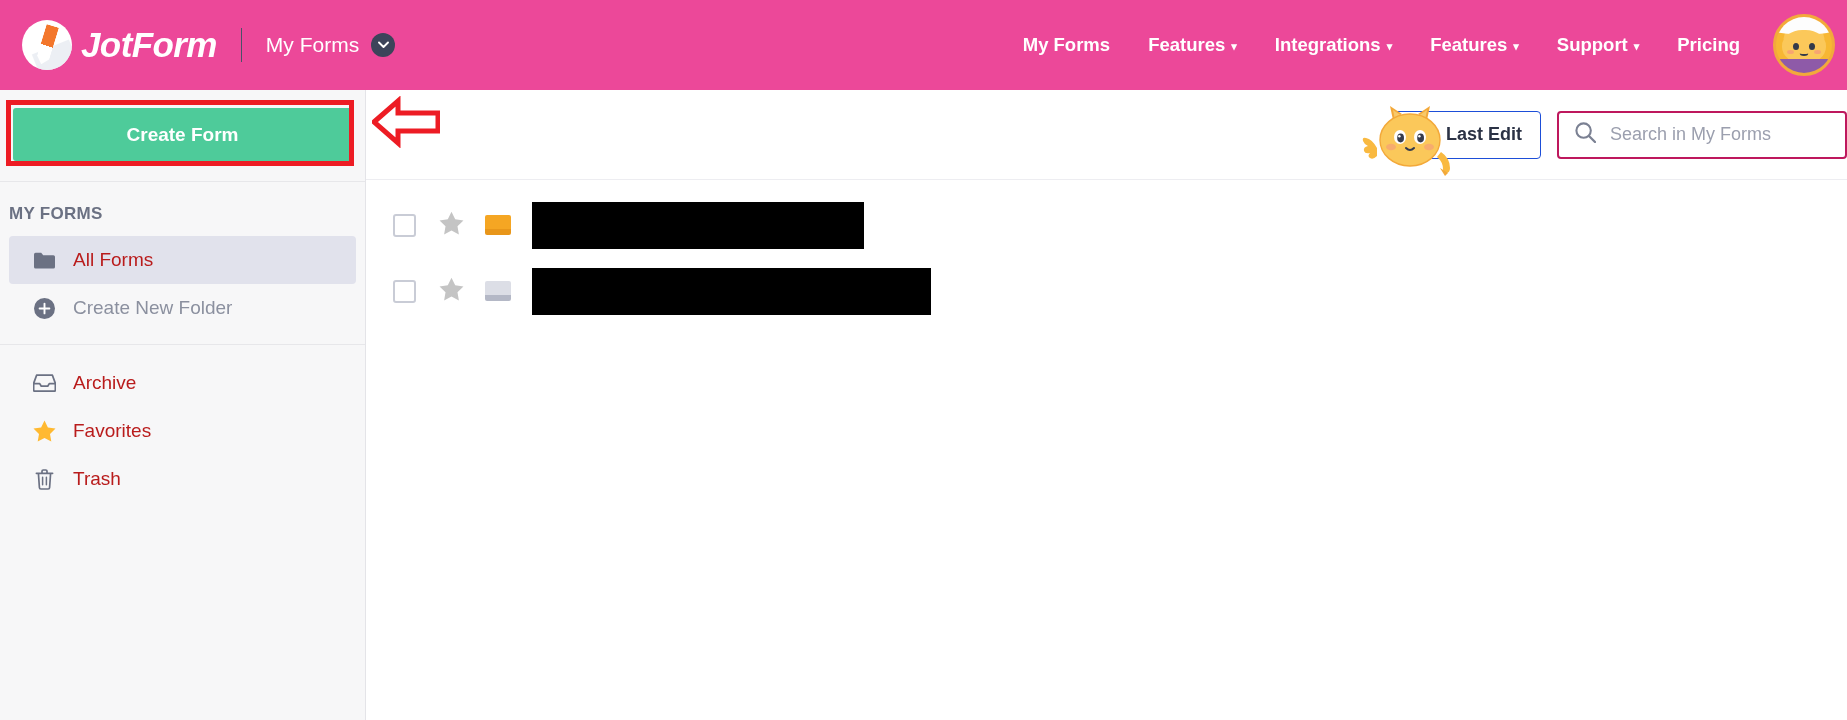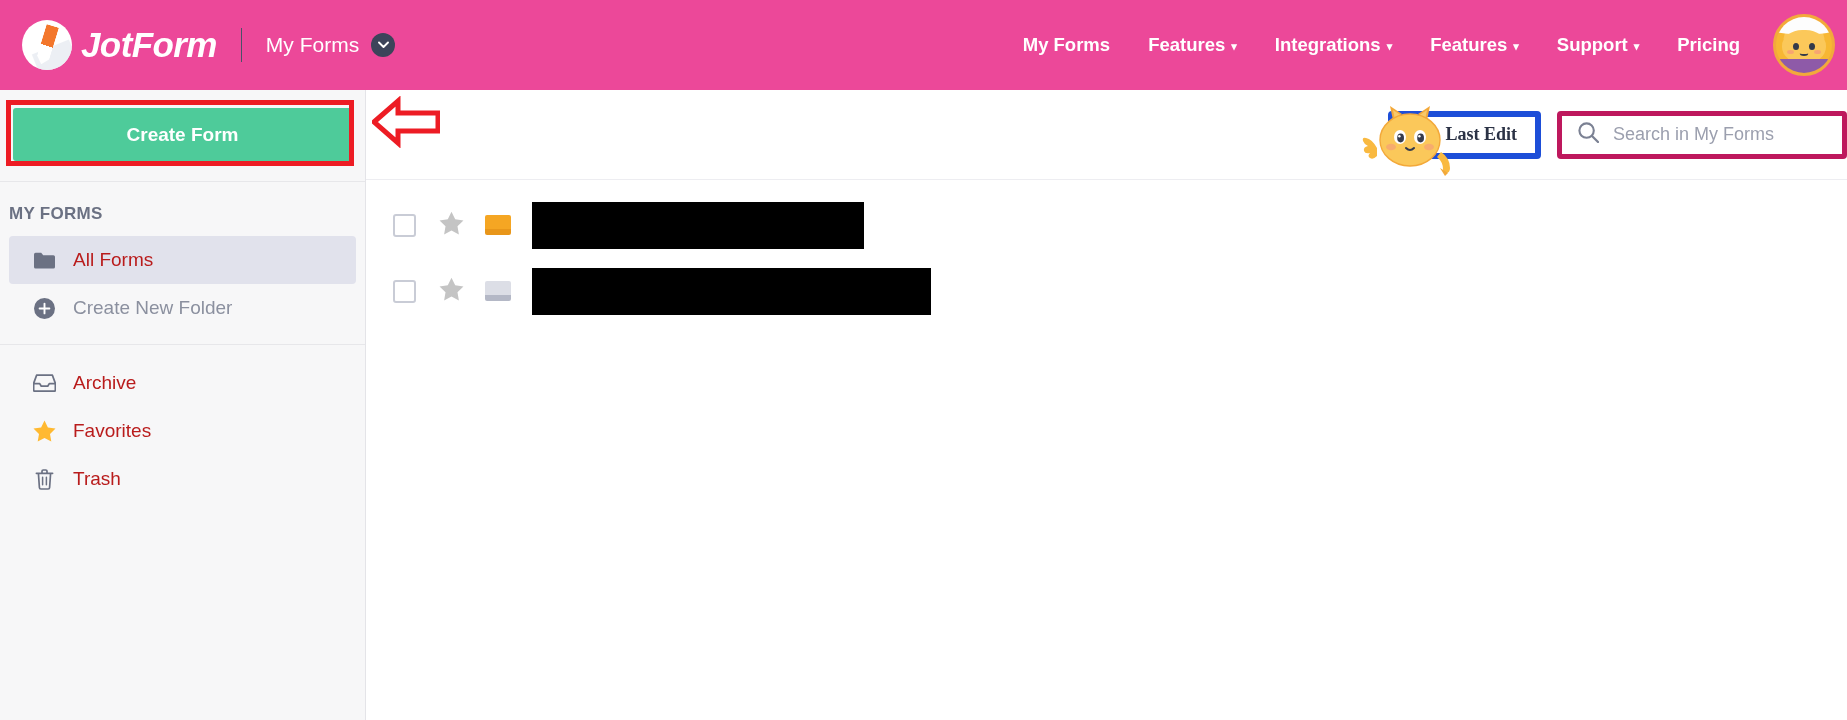--- a/index.html
+++ b/index.html
@@ -281,39 +281,39 @@
     top: 4px;
     width: 100px; height: 86px;
   }
 
   .sort-btn {
     display: flex;
     align-items: center;
     gap: 11px;
     height: 48px;
     padding: 0 18px;
-    border: 6px solid #1d4ed8;
+    border: 1px solid #1d4ed8;
     border-radius: 4px;
     background: #ffffff;
     color: #2b3245;
     font-size: 18px;
     font-weight: bold;
     cursor: pointer;
-    font-family: Liberation Serif, serif;
+    font-family: Liberation Sans, sans-serif;
   }
 
   .search-box {
     display: flex;
     align-items: center;
     gap: 14px;
     height: 48px;
     width: 290px;
     margin-left: 16px;
     padding: 0 16px;
-    border: 5px solid #be185d;
+    border: 2px solid #be185d;
     border-radius: 4px;
     background: #ffffff;
   }
   .search-box input {
     border: none;
     outline: none;
     font-size: 18px;
     color: #2b3245;
     width: 100%;
     background: transparent;

